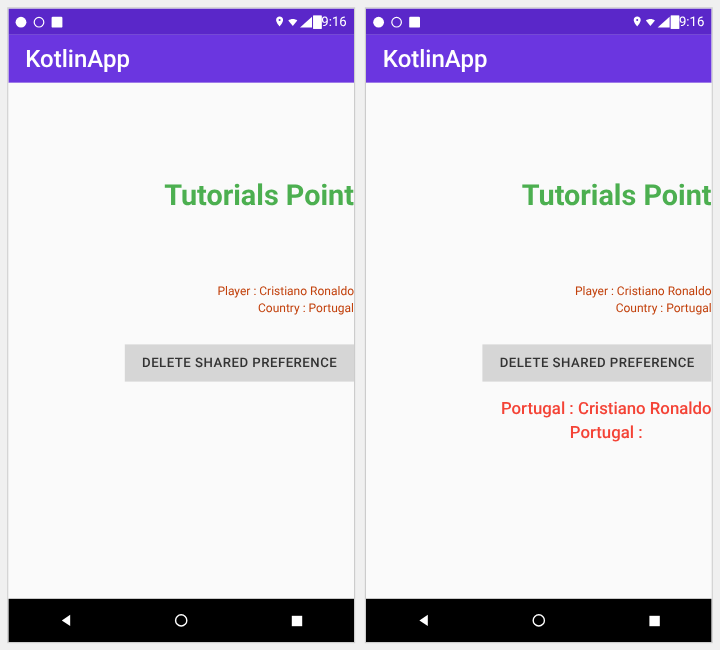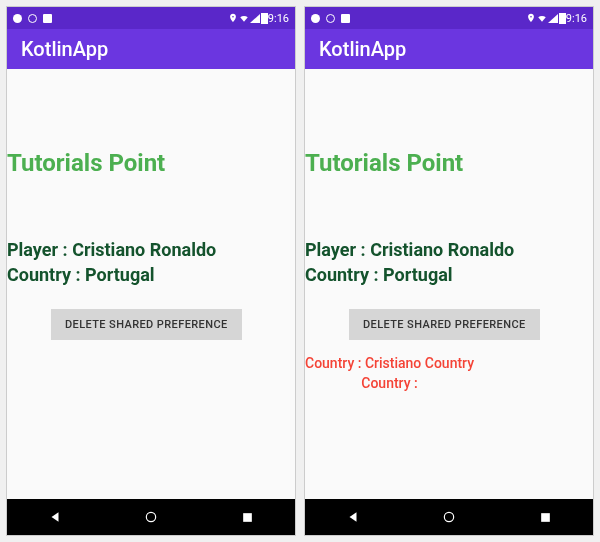--- a/index.html
+++ b/index.html
@@ -43,33 +43,33 @@
       align-items: center;
       padding: 0 14px;
       font-size: 20px;
       font-weight: 500;
     }
     .content {
       flex: 1;
       background: #fafafa;
       display: flex;
       flex-direction: column;
-      align-items: flex-start;
+      align-items: flex-end;
       padding-top: 80px;
     }
     .title {
       color: #4caf50;
       font-size: 24px;
       font-weight: 700;
       margin-bottom: 60px;
     }
     .info-line {
-      color: #14532d;
-      font-size: 18px;
-      font-weight: 700;
+      color: #c2410c;
+      font-size: 10px;
+      font-weight: 400;
       text-align: center;
       line-height: 1.4;
     }
     .btn {
       margin-top: 22px;
       background: #d6d6d6;
       border: none;
       padding: 9px 14px;
       font-size: 11px;
       font-weight: 500;
@@ -184,22 +184,22 @@
   <div class="app-bar">
     <span>KotlinApp</span>
   </div>
 
   <div class="content">
     <div class="title">Tutorials Point</div>
     <div class="info-line">Player : Cristiano Ronaldo</div>
     <div class="info-line">Country : Portugal</div>
     <button class="btn">DELETE SHARED PREFERENCE</button>
     <div class="result-text">
-      <div>Country : Cristiano Country</div>
-      <div>Country :</div>
+      <div>Portugal : Cristiano Ronaldo</div>
+      <div>Portugal :</div>
     </div>
   </div>
 
   <div class="nav-bar">
     <svg class="nav-icon" width="14" height="14" viewBox="0 0 24 24">
         <path d="M18 4l-12 8 12 8z"></path>
       </svg>
     <svg class="nav-icon" width="14" height="14" viewBox="0 0 24 24">
         <circle cx="12" cy="12" r="8" fill="none" stroke="#fff" stroke-width="2"></circle>
       </svg>

